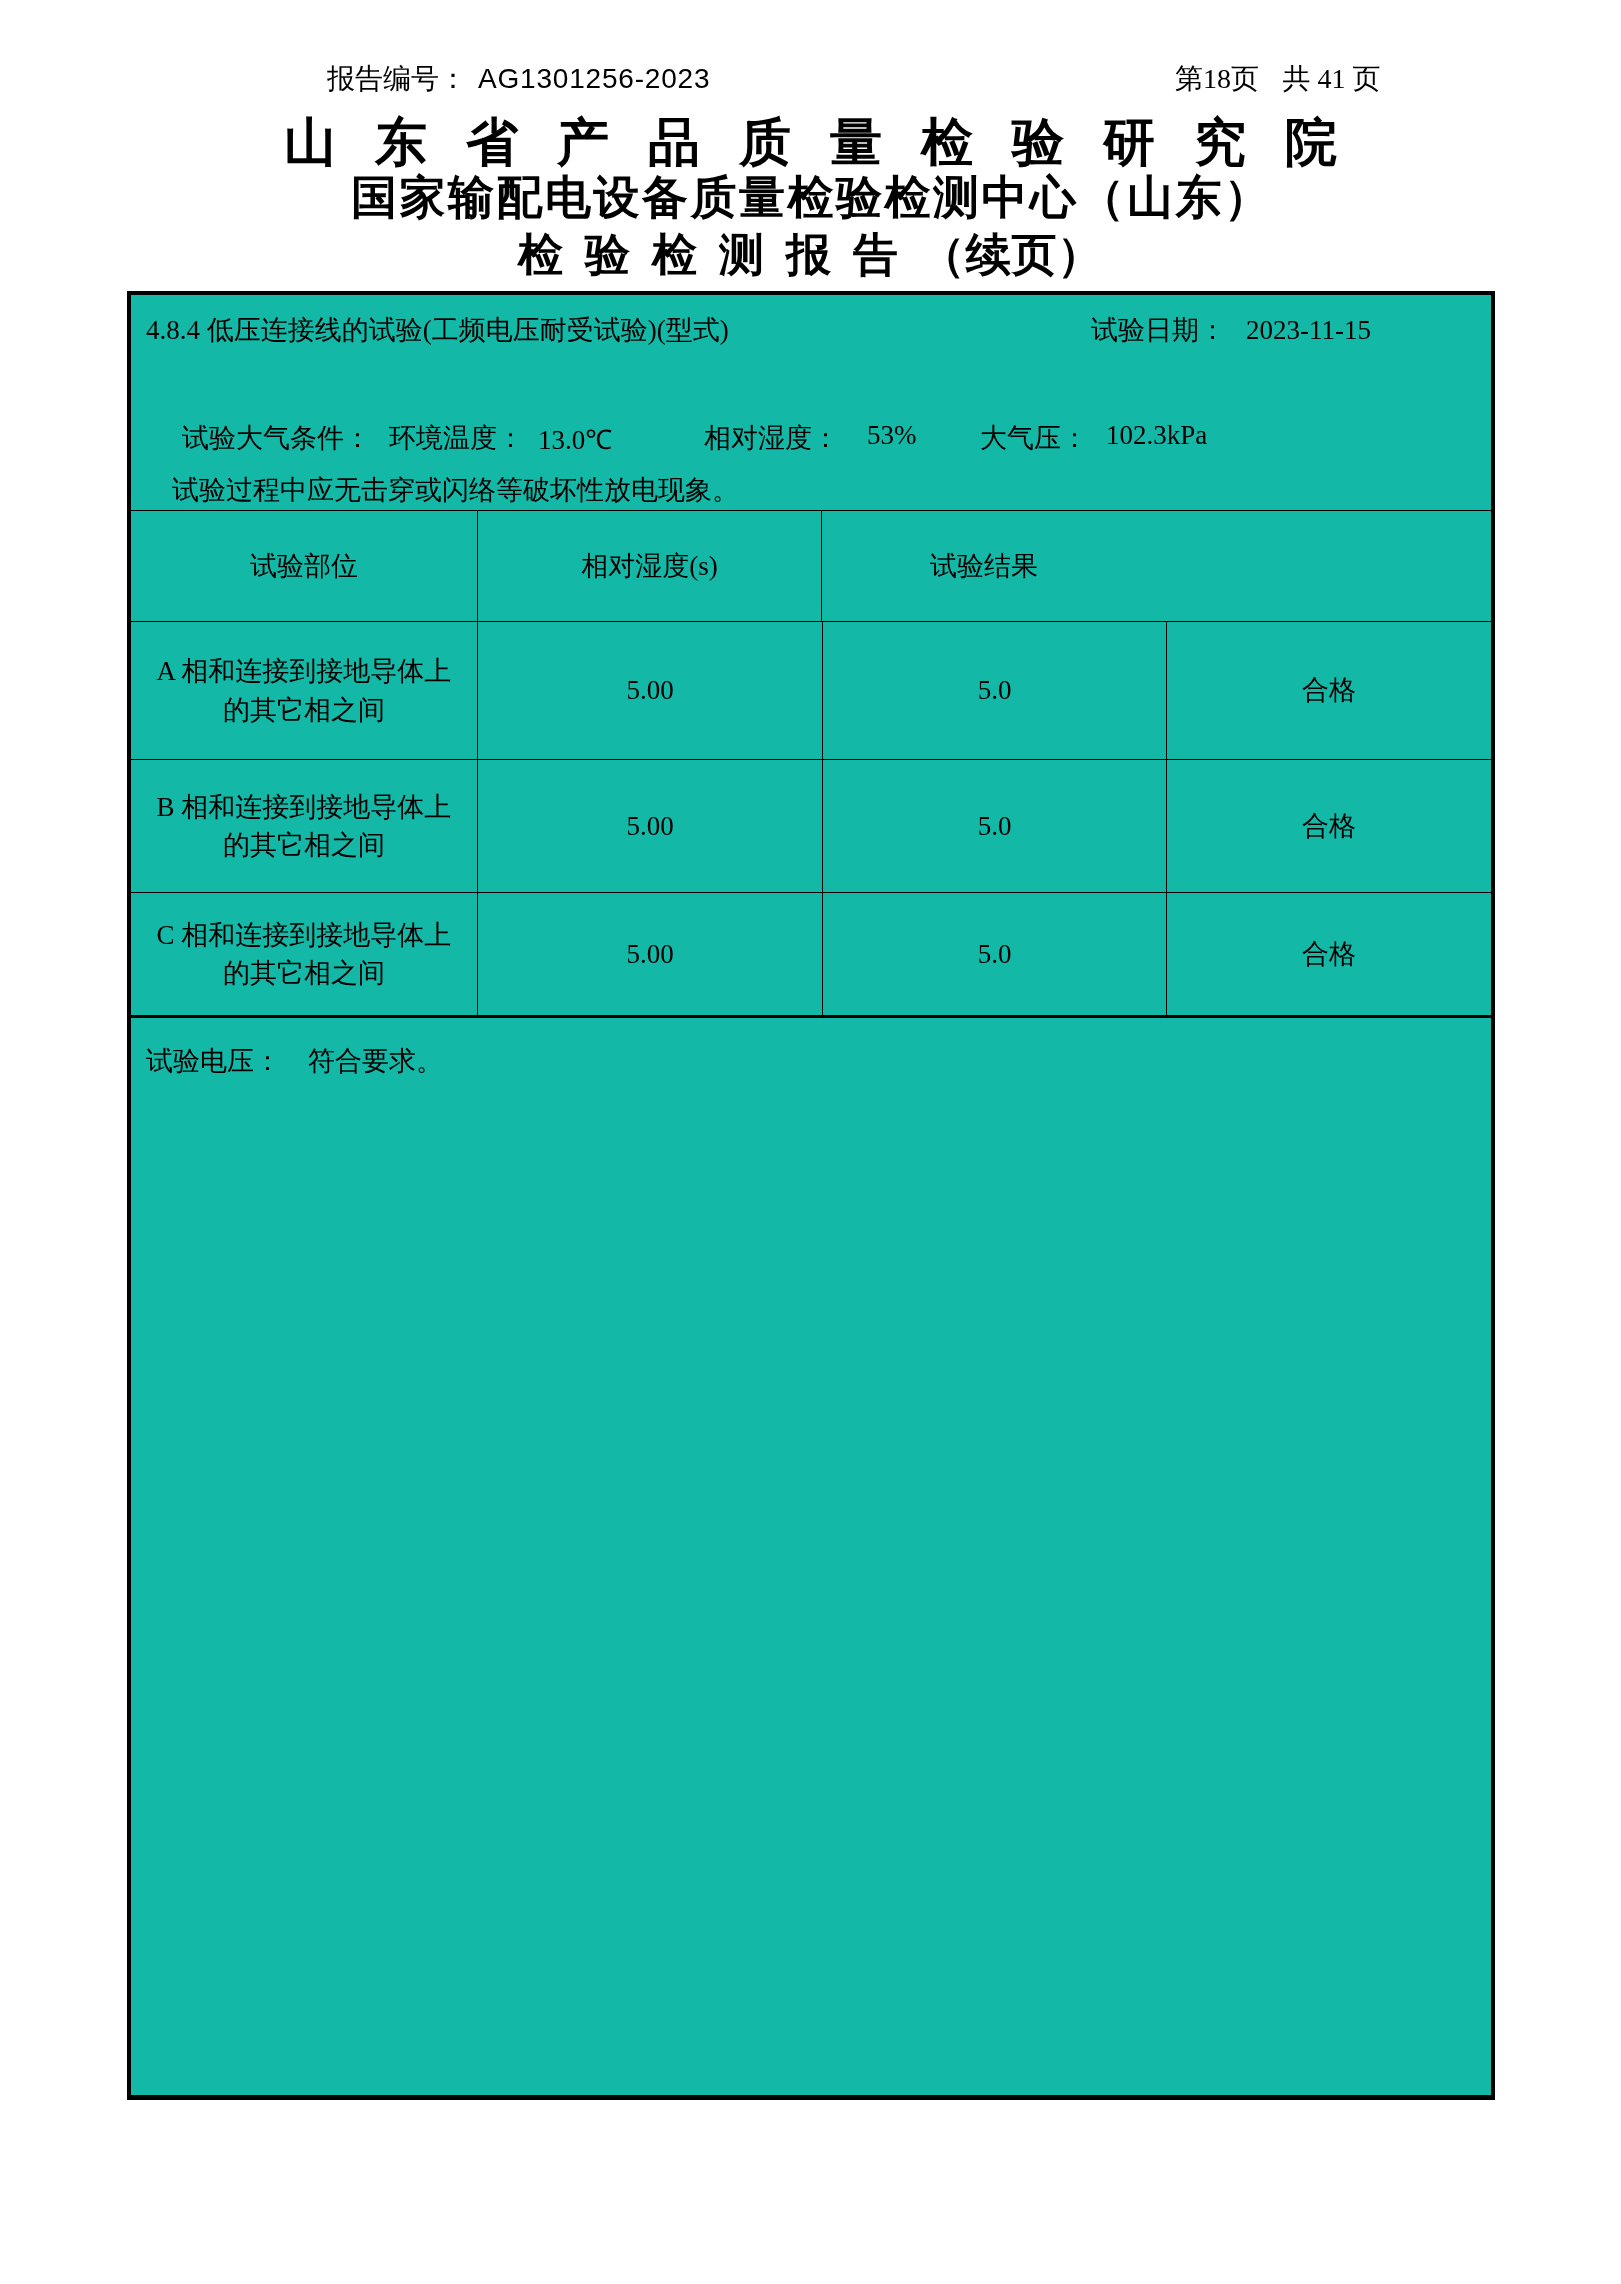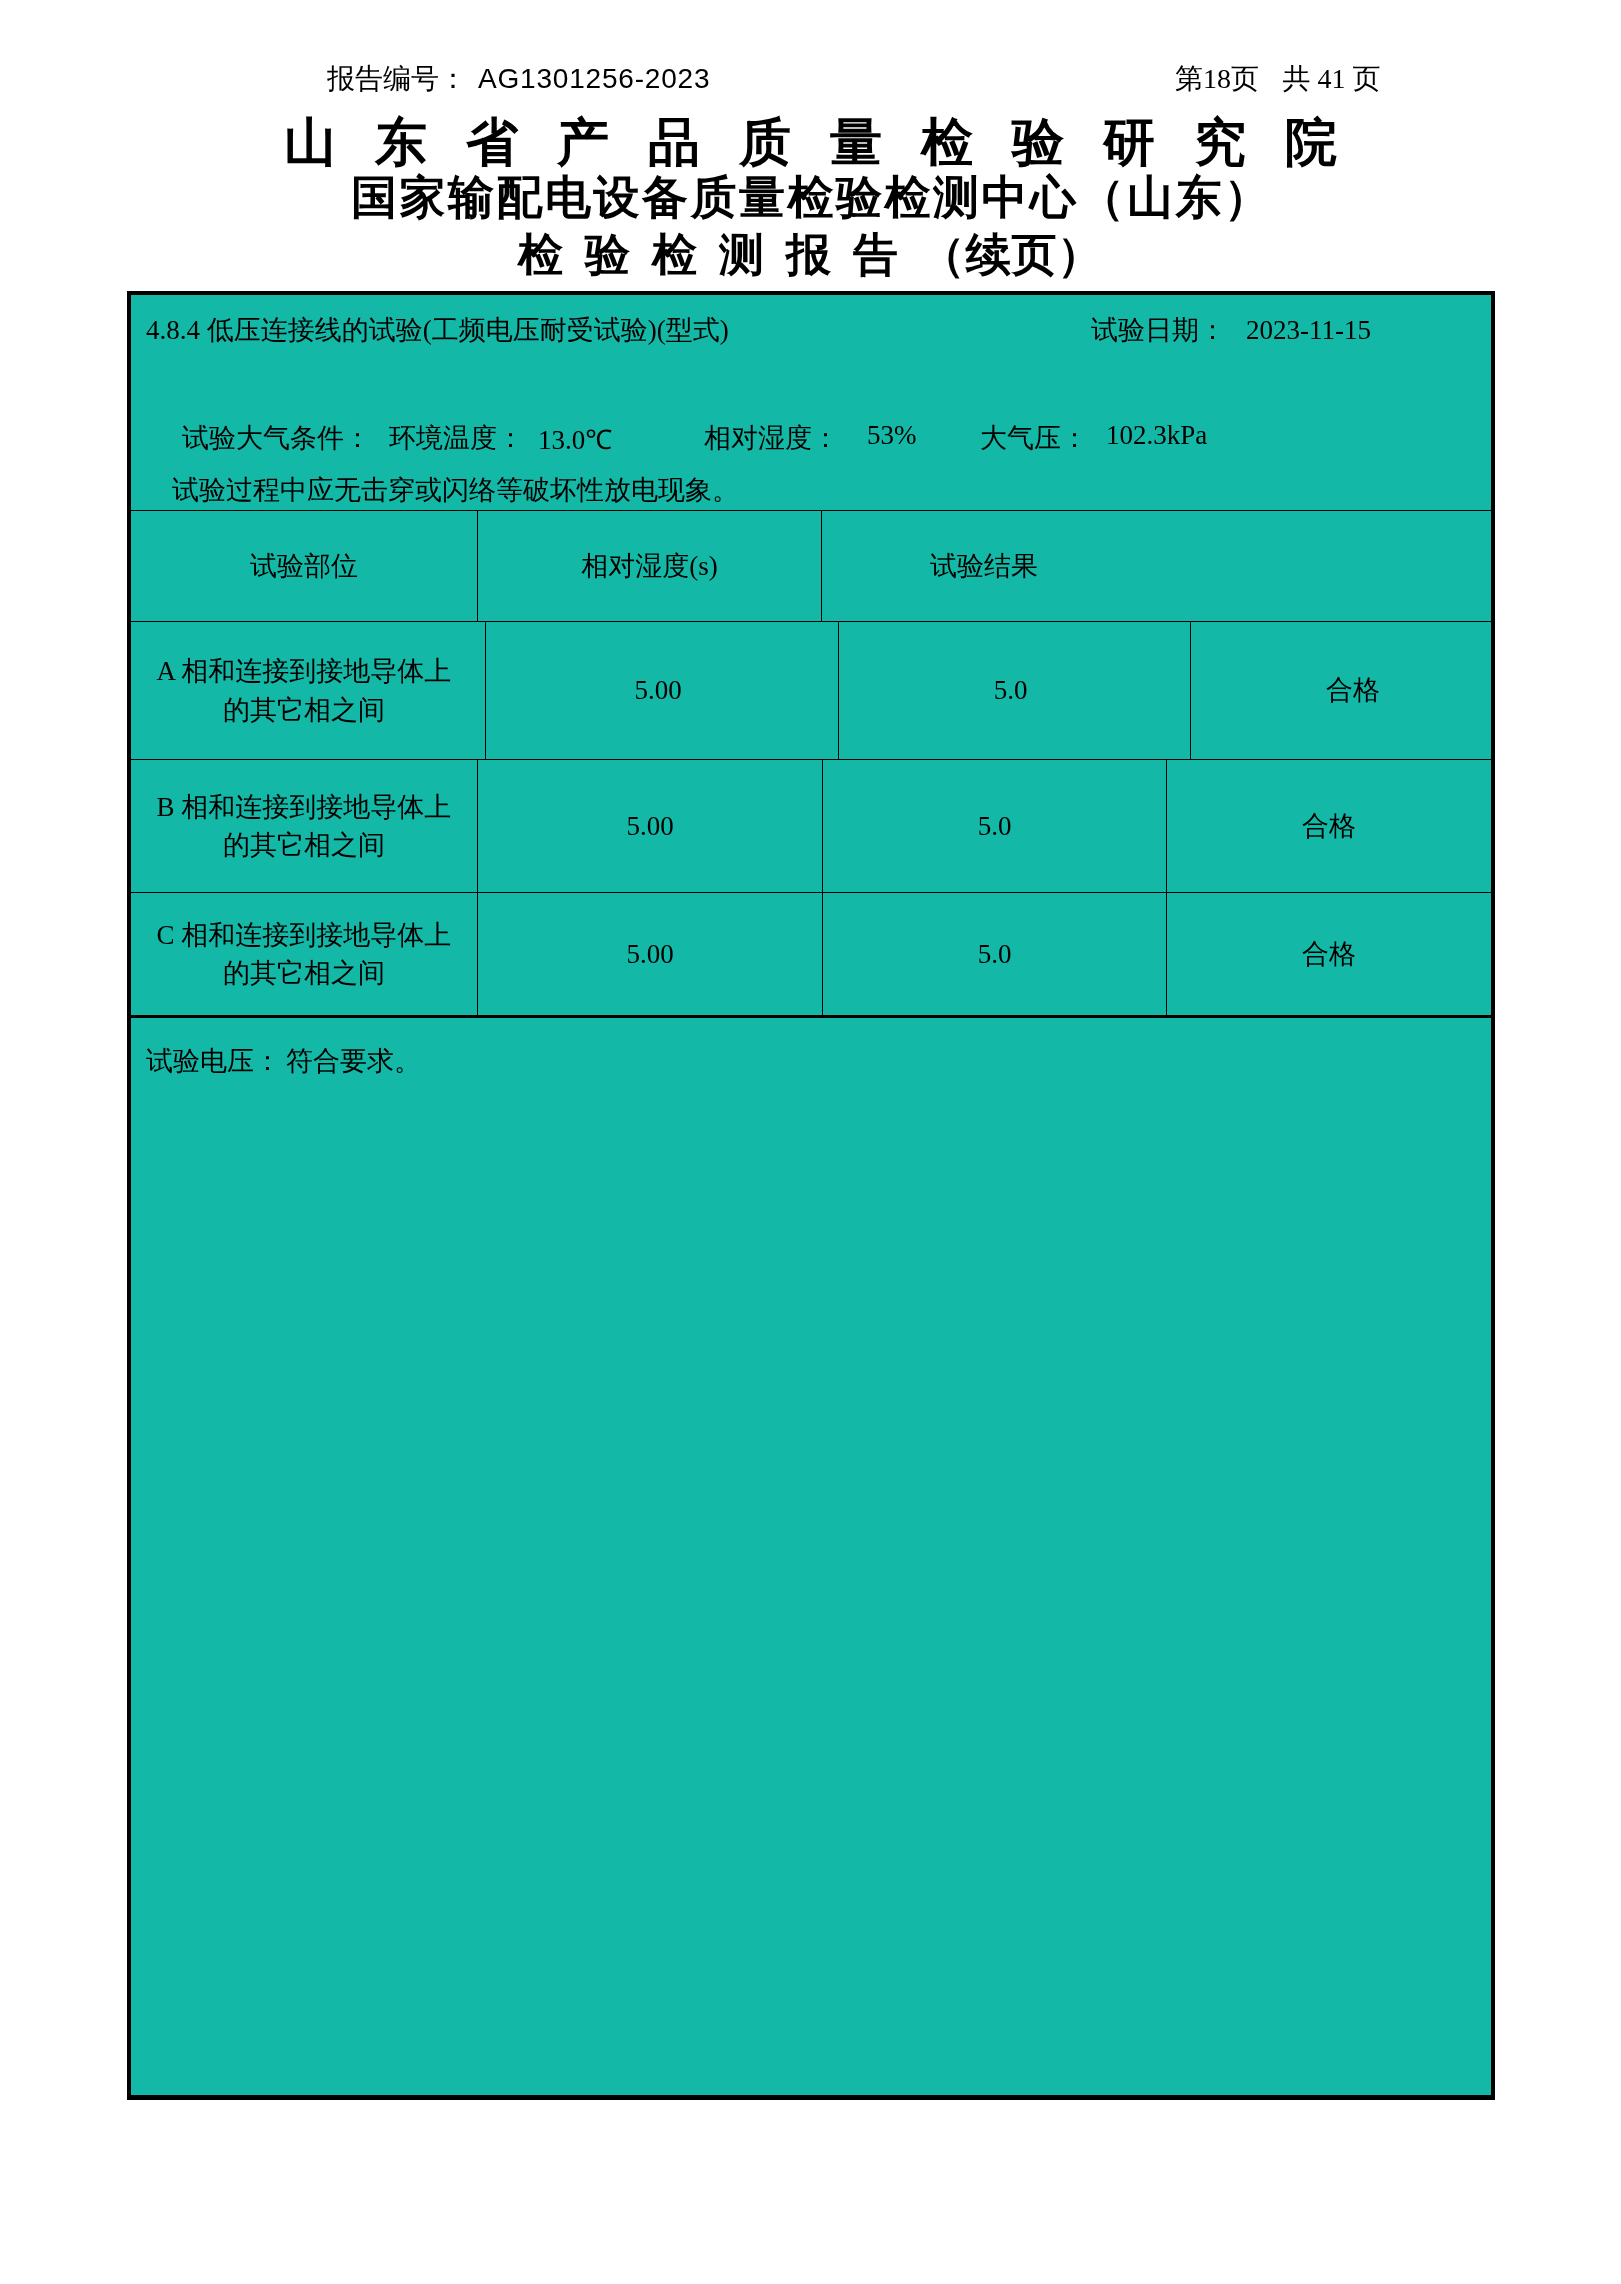--- a/index.html
+++ b/index.html
@@ -127,21 +127,21 @@
     position: absolute;
     left: 0;
     right: 0;
     top: 215px;
     border-top: 1.7px solid #000;
     border-bottom: 3.4px solid #000;
   }
   .t-row { display: flex; }
   .t-row + .t-row { border-top: 1.7px solid #000; }
   .t-row.hdr  { height: 110px; }
-  .t-row.r-a  { height: 137px; gap: 8px; }
+  .t-row.r-a  { height: 137px; }
   .t-row.r-b  { height: 132px; }
   .t-row.r-c  { height: 122px; }
   .t-cell {
     box-sizing: border-box;
     display: flex;
     flex-direction: column;
     align-items: center;
     justify-content: center;
     text-align: center;
     line-height: 1.42;
@@ -151,21 +151,21 @@
   .col-2 { flex: 0 0 345px; }
   .col-3 { flex: 0 0 344px; }
   .col-4 { flex: 0 0 325px; }
 
   .result-line {
     position: absolute;
     left: 15px;
     top: 748px;
     white-space: nowrap;
   }
-  .result-line .result-value { margin-left: 5px; }
+  .result-line .result-value { margin-left: 27px; }
 </style>
 </head>
 <body>
 
 <div class="hdr-left">
   <span>报告编号：</span><span class="report-no">AG1301256-2023</span>
 </div>
 <div class="hdr-right">
   <span>第18页</span><span class="gap"></span><span>共 41 页</span>
 </div>

